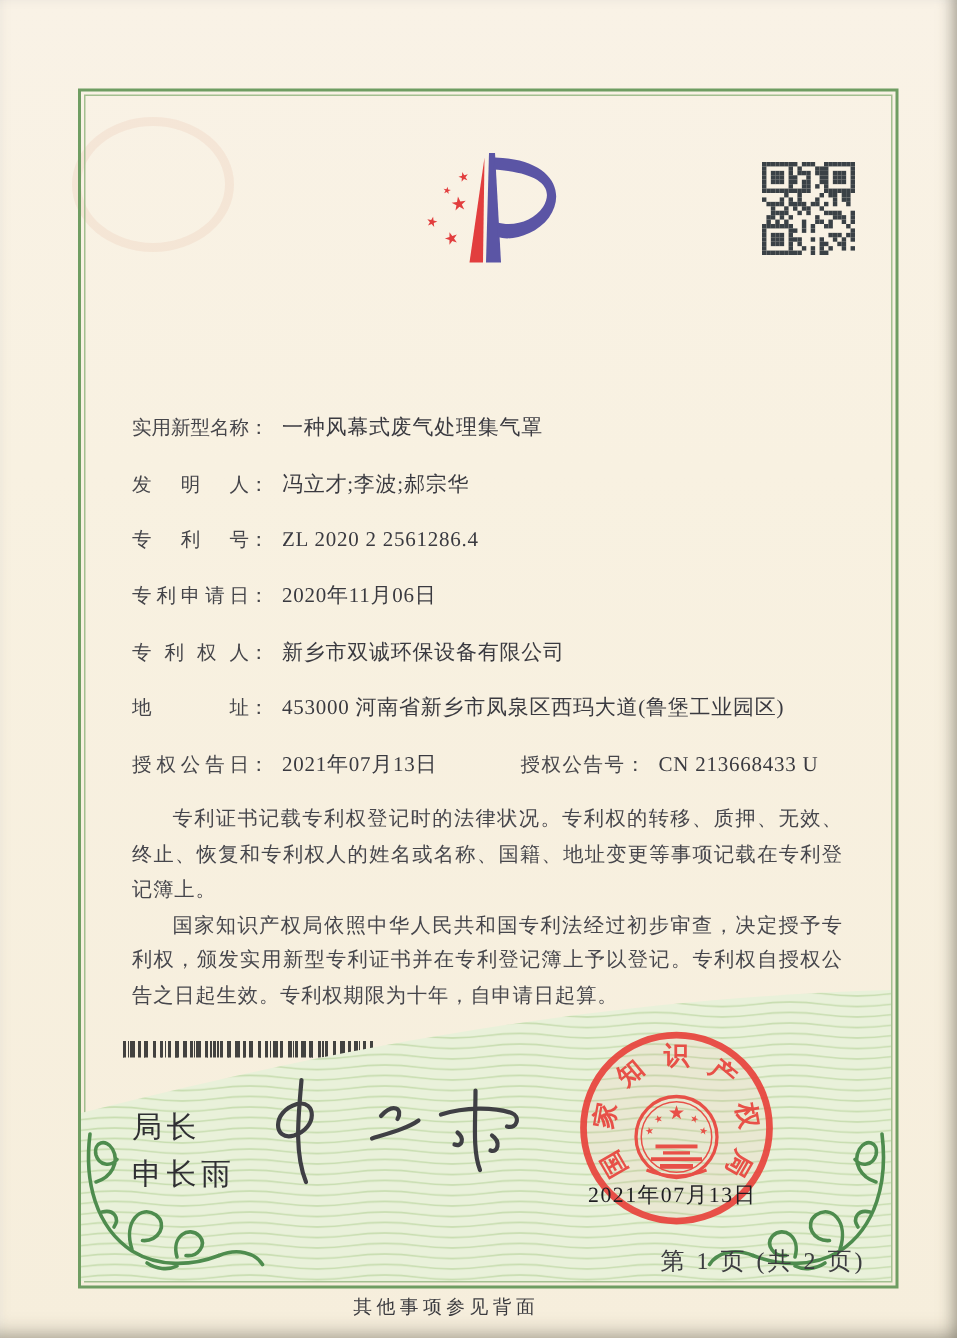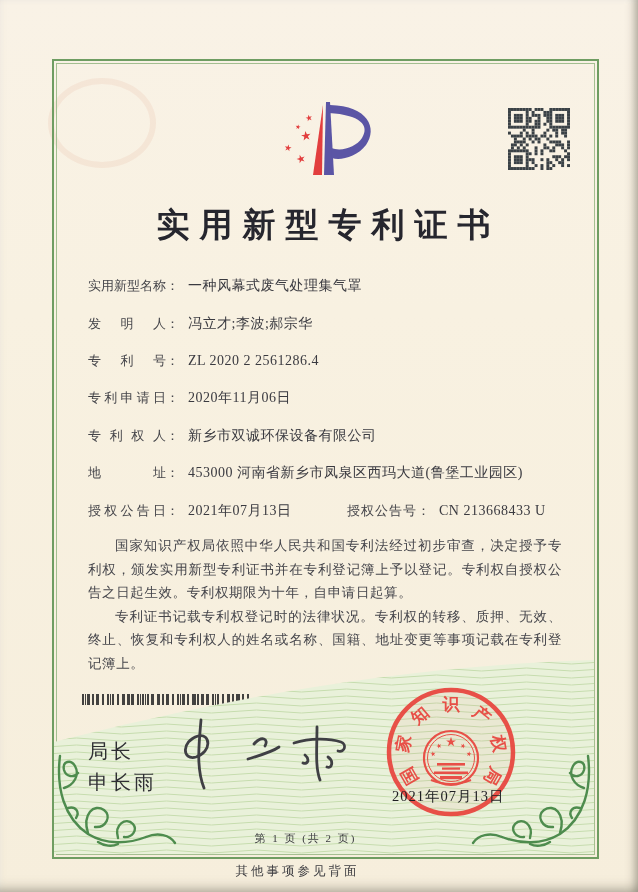--- a/index.html
+++ b/index.html
@@ -63,23 +63,23 @@
   .officer{position:absolute;left:88px;color:#2f2f33;letter-spacing:3px;font-size:20px;}
   .officer-title{top:738px;}
   .officer-name{top:769px;}
   .signature{position:absolute;left:168px;top:714px;}
   .seal{position:absolute;left:385px;top:686px;opacity:.92;}
   .sealdate{
     position:absolute;left:392px;top:787px;width:120px;
     font-size:14.5px;color:#1e1e22;letter-spacing:1px;white-space:nowrap;
   }
   .pageinfo{
-    position:absolute;left:52px;top:831px;width:543px;text-align:center;
+    position:absolute;left:52px;top:831px;width:543px;text-align:right;
     transform:translateX(-18px);
-    font-size:11px;color:#3c3c40;letter-spacing:2px;
+    font-size:16px;color:#3c3c40;letter-spacing:2px;
   }
   .backnote{
     position:absolute;left:52px;top:863px;width:543px;text-align:center;
     transform:translateX(-26px);
     font-size:12.5px;color:#3c3c40;letter-spacing:3px;
   }
 </style>
 </head>
 <body>
 
@@ -332,21 +332,20 @@
           <rect x="18" y="60" width="3" height="3"></rect>
           <rect x="21" y="60" width="3" height="3"></rect>
           <rect x="24" y="60" width="3" height="3"></rect>
           <rect x="33" y="60" width="3" height="3"></rect>
           <rect x="39" y="60" width="3" height="3"></rect>
           <rect x="42" y="60" width="3" height="3"></rect>
         </g>
       </svg>
   </div>
 
-  <div class="title">实用新型专利证书</div>
 
   <div class="frow" style="top:276px">
     <span class="flabel">实用新型名称</span><span class="fcolon">：</span><span class="fvalue">一种风幕式废气处理集气罩</span>
   </div>
   <div class="frow" style="top:314px">
     <span class="flabel">发明人</span><span class="fcolon">：</span><span class="fvalue">冯立才;李波;郝宗华</span>
   </div>
   <div class="frow" style="top:351px">
     <span class="flabel">专利号</span><span class="fcolon">：</span><span class="fvalue">ZL 2020 2 2561286.4</span>
   </div>
@@ -360,22 +359,22 @@
     <span class="flabel">地址</span><span class="fcolon">：</span><span class="fvalue">453000 河南省新乡市凤泉区西玛大道(鲁堡工业园区)</span>
   </div>
   <div class="frow" style="top:501px">
     <span class="flabel">授权公告日</span><span class="fcolon">：</span><span class="fvalue">2021年07月13日</span>
     <span class="pair2">
       <span class="flabel2">授权公告号</span><span class="fcolon">：</span><span class="fvalue">CN 213668433 U</span>
     </span>
   </div>
 
   <div class="bodytext">
+    <p>专利证书记载专利权登记时的法律状况。专利权的转移、质押、无效、终止、恢复和专利权人的姓名或名称、国籍、地址变更等事项记载在专利登记簿上。</p>
     <p>国家知识产权局依照中华人民共和国专利法经过初步审查，决定授予专利权，颁发实用新型专利证书并在专利登记簿上予以登记。专利权自授权公告之日起生效。专利权期限为十年，自申请日起算。</p>
-    <p>专利证书记载专利权登记时的法律状况。专利权的转移、质押、无效、终止、恢复和专利权人的姓名或名称、国籍、地址变更等事项记载在专利登记簿上。</p>
   </div>
 
   <div class="barcode"></div>
 
   <div class="panel">
     <svg width="540" height="216" viewBox="0 0 540 216">
       <defs>
         <pattern id="wv" width="90" height="7" patternUnits="userSpaceOnUse">
           <path d="M0,3.5 Q22.5,0.5 45,3.5 T90,3.5" stroke="#c6dcae" stroke-width="1" fill="none"></path>
         </pattern>

